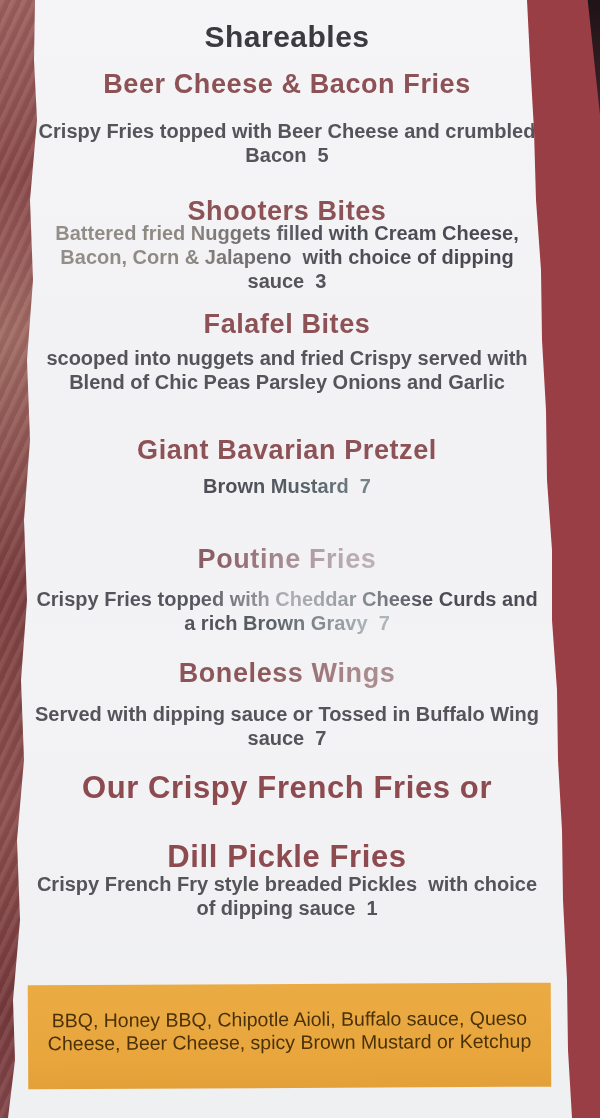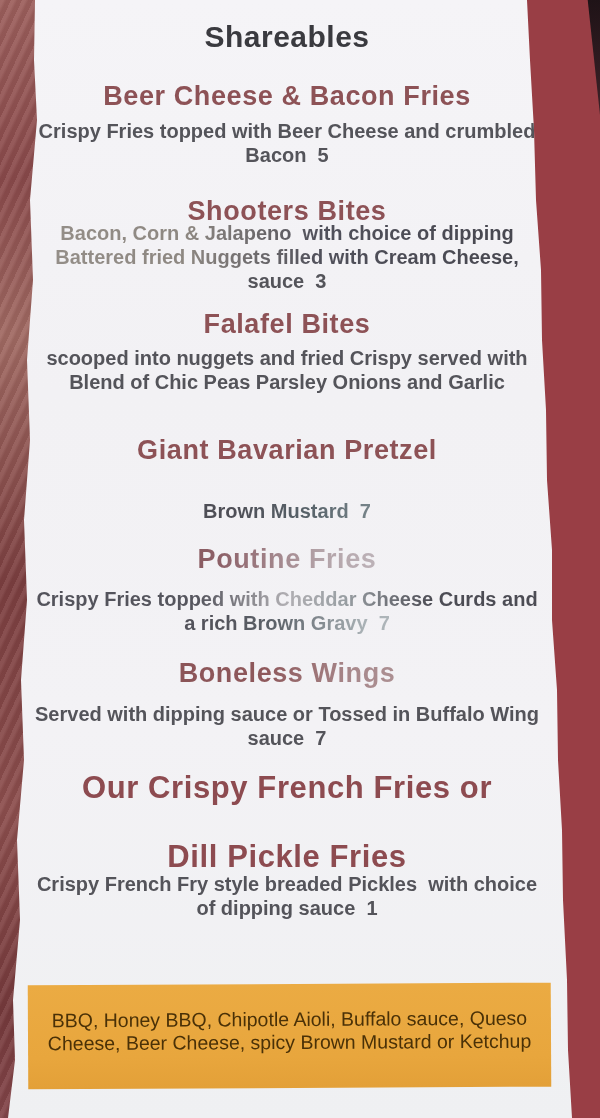--- a/index.html
+++ b/index.html
@@ -44,21 +44,21 @@
   .item-desc { font-size:20px; line-height:24px; color:#54545a; }
   .item-desc div { white-space:pre-wrap; }
 
   
   .gtext { -webkit-background-clip:text; background-clip:text; color:transparent; }
   .poutine-name { background-image:linear-gradient(90deg,#7f474b 18%,#8d6168 38%,#b3a3a8 56%,#c2bbc1 72%,#aaa1a7 90%); }
   .wings-name   { background-image:linear-gradient(90deg,#8a5356 25%,#8e585b 46%,#a8898c 62%,#b29a9d 82%); }
   .shooters-fade{ background-image:linear-gradient(90deg,#948e88 8%,#8d8781 32%,#50505a 56%,#45454d 100%); }
   .poutine-l1   { background-image:linear-gradient(90deg,#53535b 12%,#56565e 34%,#b0aeb2 50%,#9aa0a4 60%,#4c4c54 76%); }
   .poutine-l2   { background-image:linear-gradient(90deg,#53535b 38%,#5d636a 48%,#aab2b6 64%,#b9bec2 82%); }
-  .pretzel-l2   { background-image:linear-gradient(90deg,#4e4e56 40%,#58636a 54%,#7f8d92 68%,#8b979b 100%);margin-top:25px; }
+  .pretzel-l2   { background-image:linear-gradient(90deg,#4e4e56 40%,#58636a 54%,#7f8d92 68%,#8b979b 100%); }
 
   
   .sauce-box {
     position:absolute; left:28px; top:984px; width:523px; height:104px;
     box-sizing:border-box; padding-top:24px;
     background:linear-gradient(180deg,#ebab43 0%,#e8a63d 70%,#e3a038 100%);
     transform:rotate(-0.3deg);
     text-align:center; font-size:19.5px; line-height:23px; color:#4a3107;
   }
   .sauce-box div { white-space:pre-wrap; }
@@ -67,32 +67,32 @@
 <body>
 
 <div class="leather-left"></div>
 <div class="dark-corner"></div>
 
 <div class="paper">
 
   <div class="tblock menu-title">Shareables</div>
 
   <div>
-    <div class="tblock item-name" style="top:81px">Beer Cheese &amp; Bacon Fries</div>
+    <div class="tblock item-name" style="top:69px">Beer Cheese &amp; Bacon Fries</div>
     <div class="tblock item-desc" style="top:119px">
       <div>Crispy Fries topped with Beer Cheese and crumbled</div>
       <div>Bacon  5</div>
     </div>
   </div>
 
   <div>
     <div class="tblock item-name" style="top:196px">Shooters Bites</div>
     <div class="tblock item-desc" style="top:221px">
+      <div class="gtext shooters-fade">Battered fried Nuggets filled with Cream Cheese,</div>
       <div class="gtext shooters-fade">Bacon, Corn &amp; Jalapeno  with choice of dipping</div>
-      <div class="gtext shooters-fade">Battered fried Nuggets filled with Cream Cheese,</div>
       <div>sauce  3</div>
     </div>
   </div>
 
   <div>
     <div class="tblock item-name" style="top:309px">Falafel Bites</div>
     <div class="tblock item-desc" style="top:346px">
       <div>scooped into nuggets and fried Crispy served with</div>
       <div>Blend of Chic Peas Parsley Onions and Garlic</div>
     </div>

